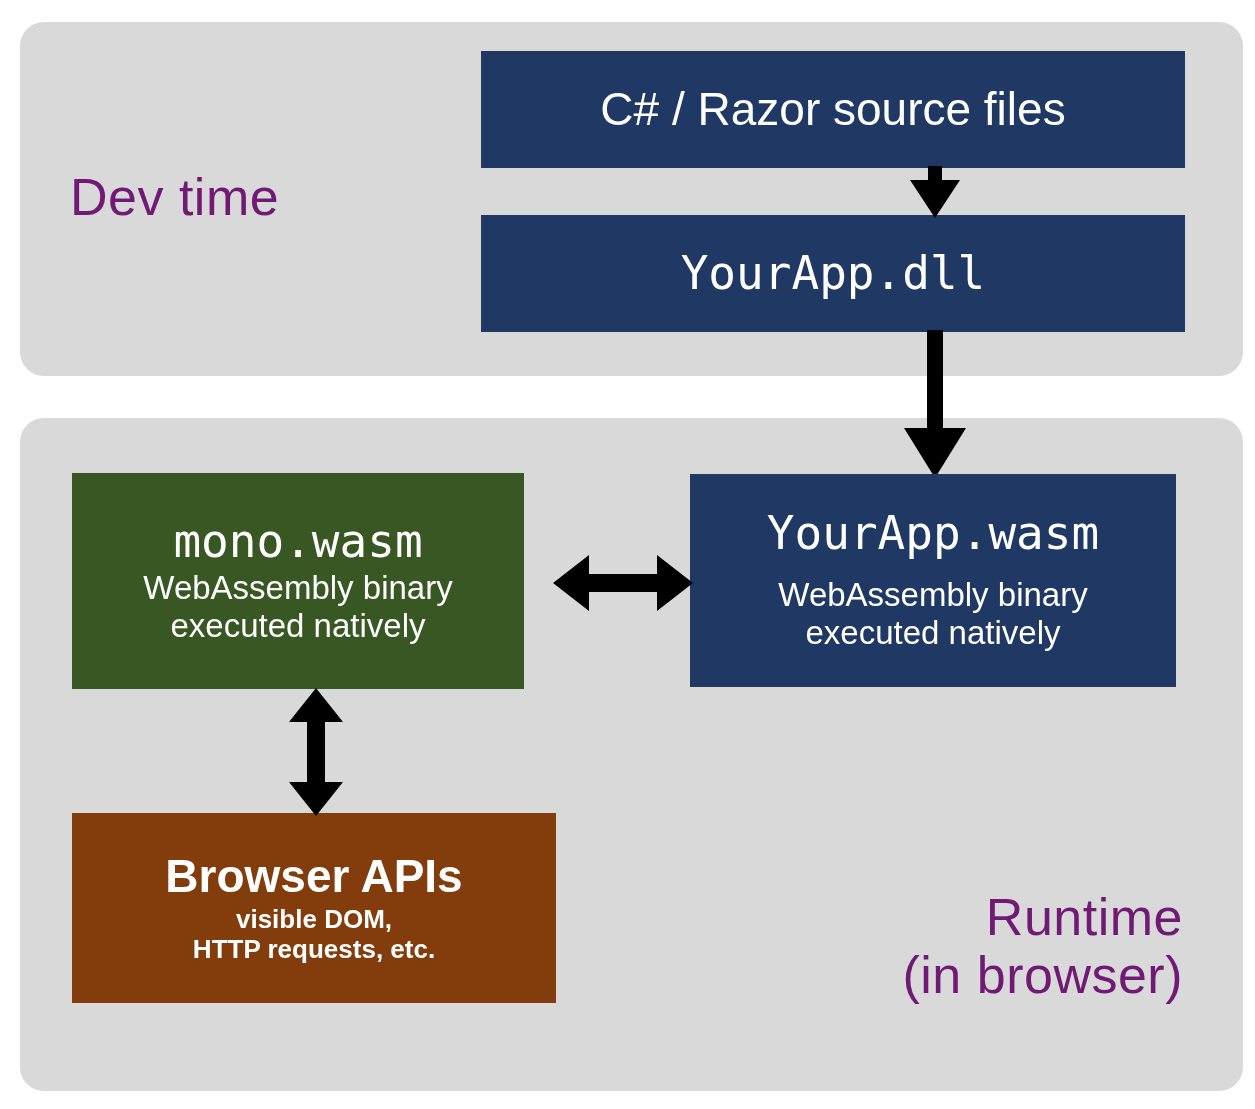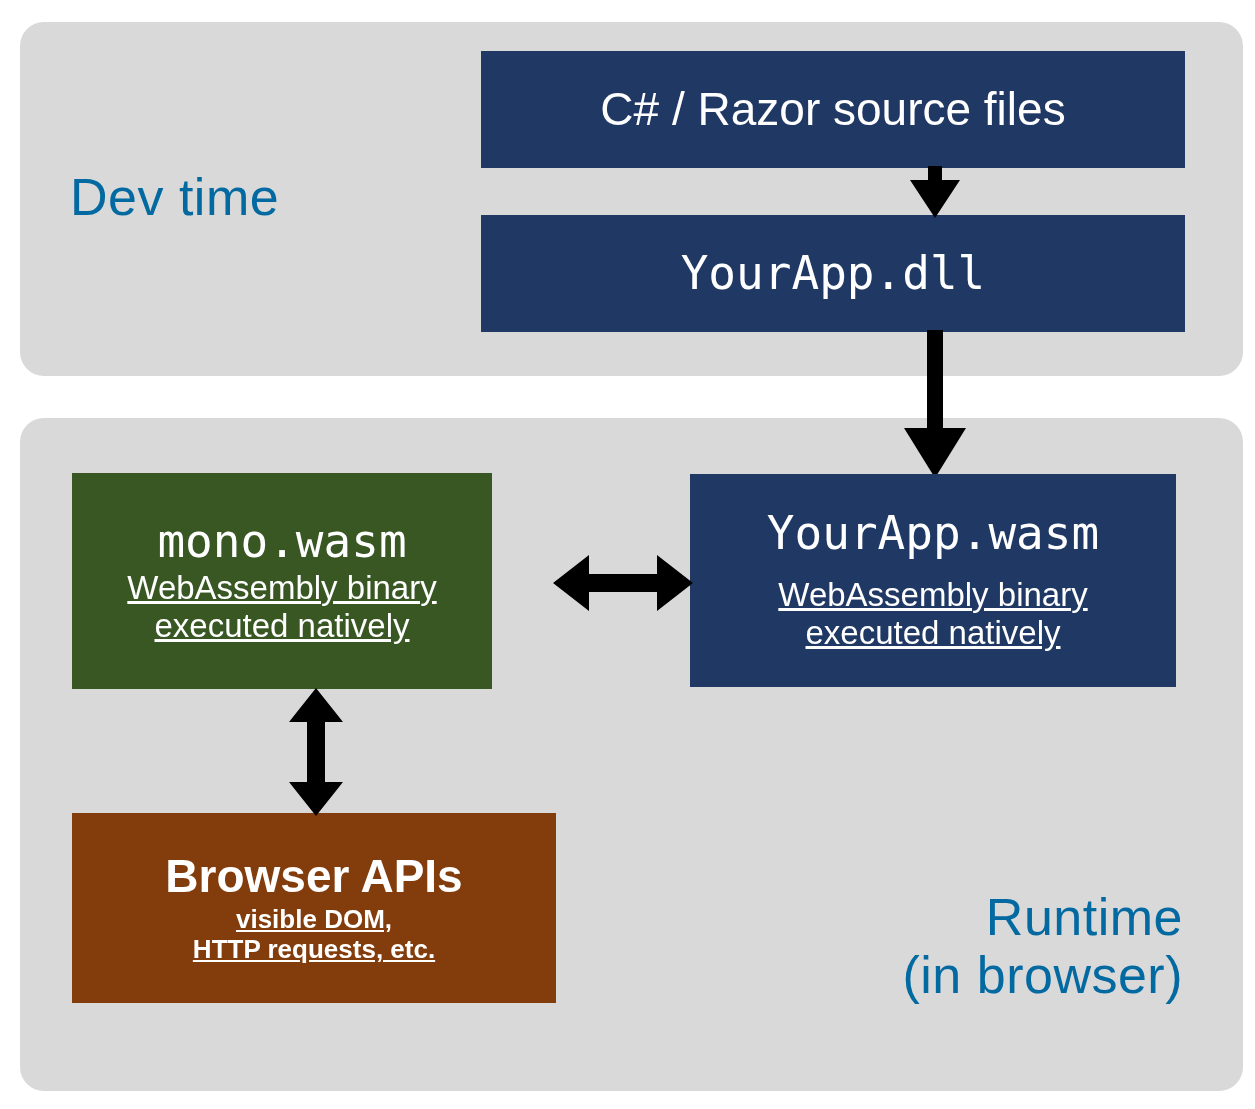--- a/index.html
+++ b/index.html
@@ -30,21 +30,21 @@
     position: absolute;
     background: #d9d9d9;
     border-radius: 24px;
   }
   #panel-dev     { left: 20px;  top: 22px;  width: 1223px; height: 354px; }
   #panel-runtime { left: 20px;  top: 418px; width: 1223px; height: 673px; }
 
   
   .panel-caption {
     position: absolute;
-    color: #0369a1;
+    color: #701a75;
     font-weight: 400;
     line-height: 1.12;
     white-space: pre-line;
   }
   #caption-dev {
     left: 70px;
     top: 168px;
     font-size: 52px;
     letter-spacing: 0.5px;
   }
@@ -69,21 +69,20 @@
     box-sizing: border-box;
   }
   .node .node-title {
     display: block;
     line-height: 1.1;
   }
   .node .node-sub {
     display: block;
     line-height: 1.17;
     white-space: pre-line;
-    text-decoration: underline;
   }
   .mono .node-title {
     font-family: "DejaVu Sans Mono", "Liberation Mono", monospace;
   }
   .sans .node-title {
     font-family: "Liberation Sans", sans-serif;
   }
 
   
   #node-source {
@@ -93,21 +92,21 @@
   #node-source .node-title { font-size: 46px; }
 
   #node-dll {
     left: 481px; top: 215px; width: 704px; height: 117px;
     background: #1f3864;
   }
   #node-dll .node-title { font-size: 46px; }
 
   
   #node-mono {
-    left: 72px; top: 473px; width: 420px; height: 216px;
+    left: 72px; top: 473px; width: 452px; height: 216px;
     background: #385723;
   }
   #node-mono .node-title { font-size: 46px; margin-bottom: 2px; }
   #node-mono .node-sub   { font-size: 33px; }
 
   #node-yourappwasm {
     left: 690px; top: 474px; width: 486px; height: 213px;
     background: #1f3864;
   }
   #node-yourappwasm .node-title { font-size: 46px; margin-bottom: 17px; }

